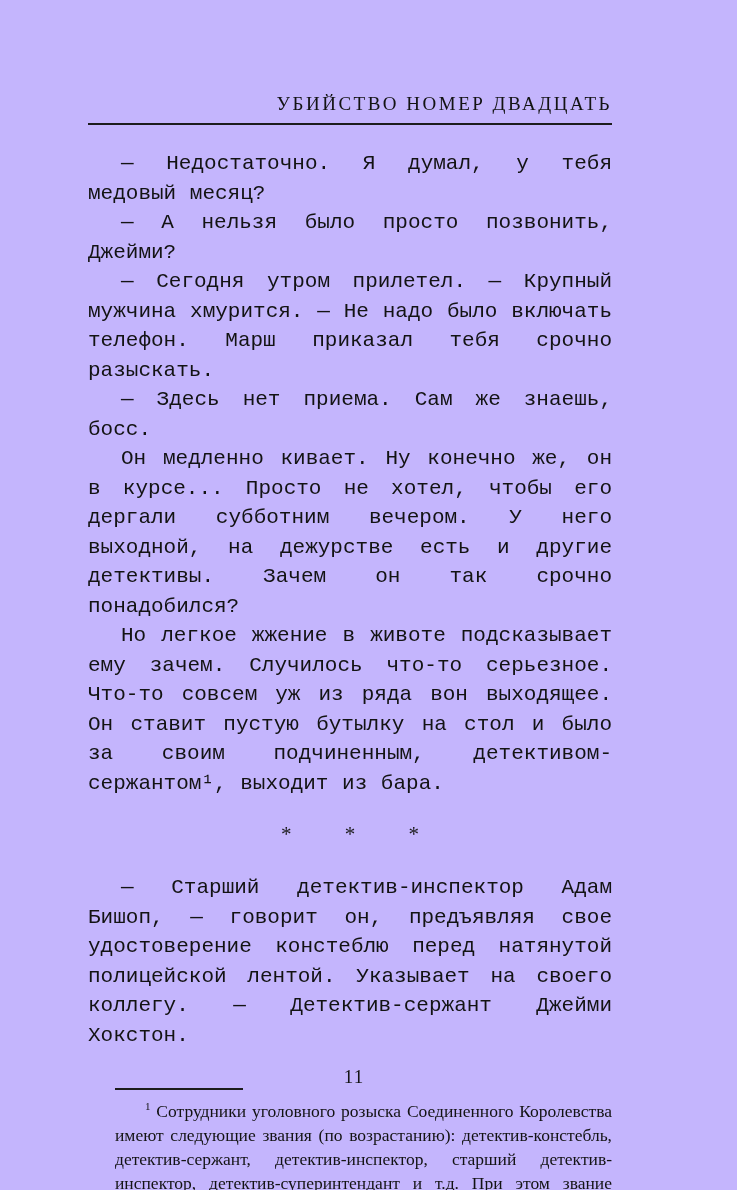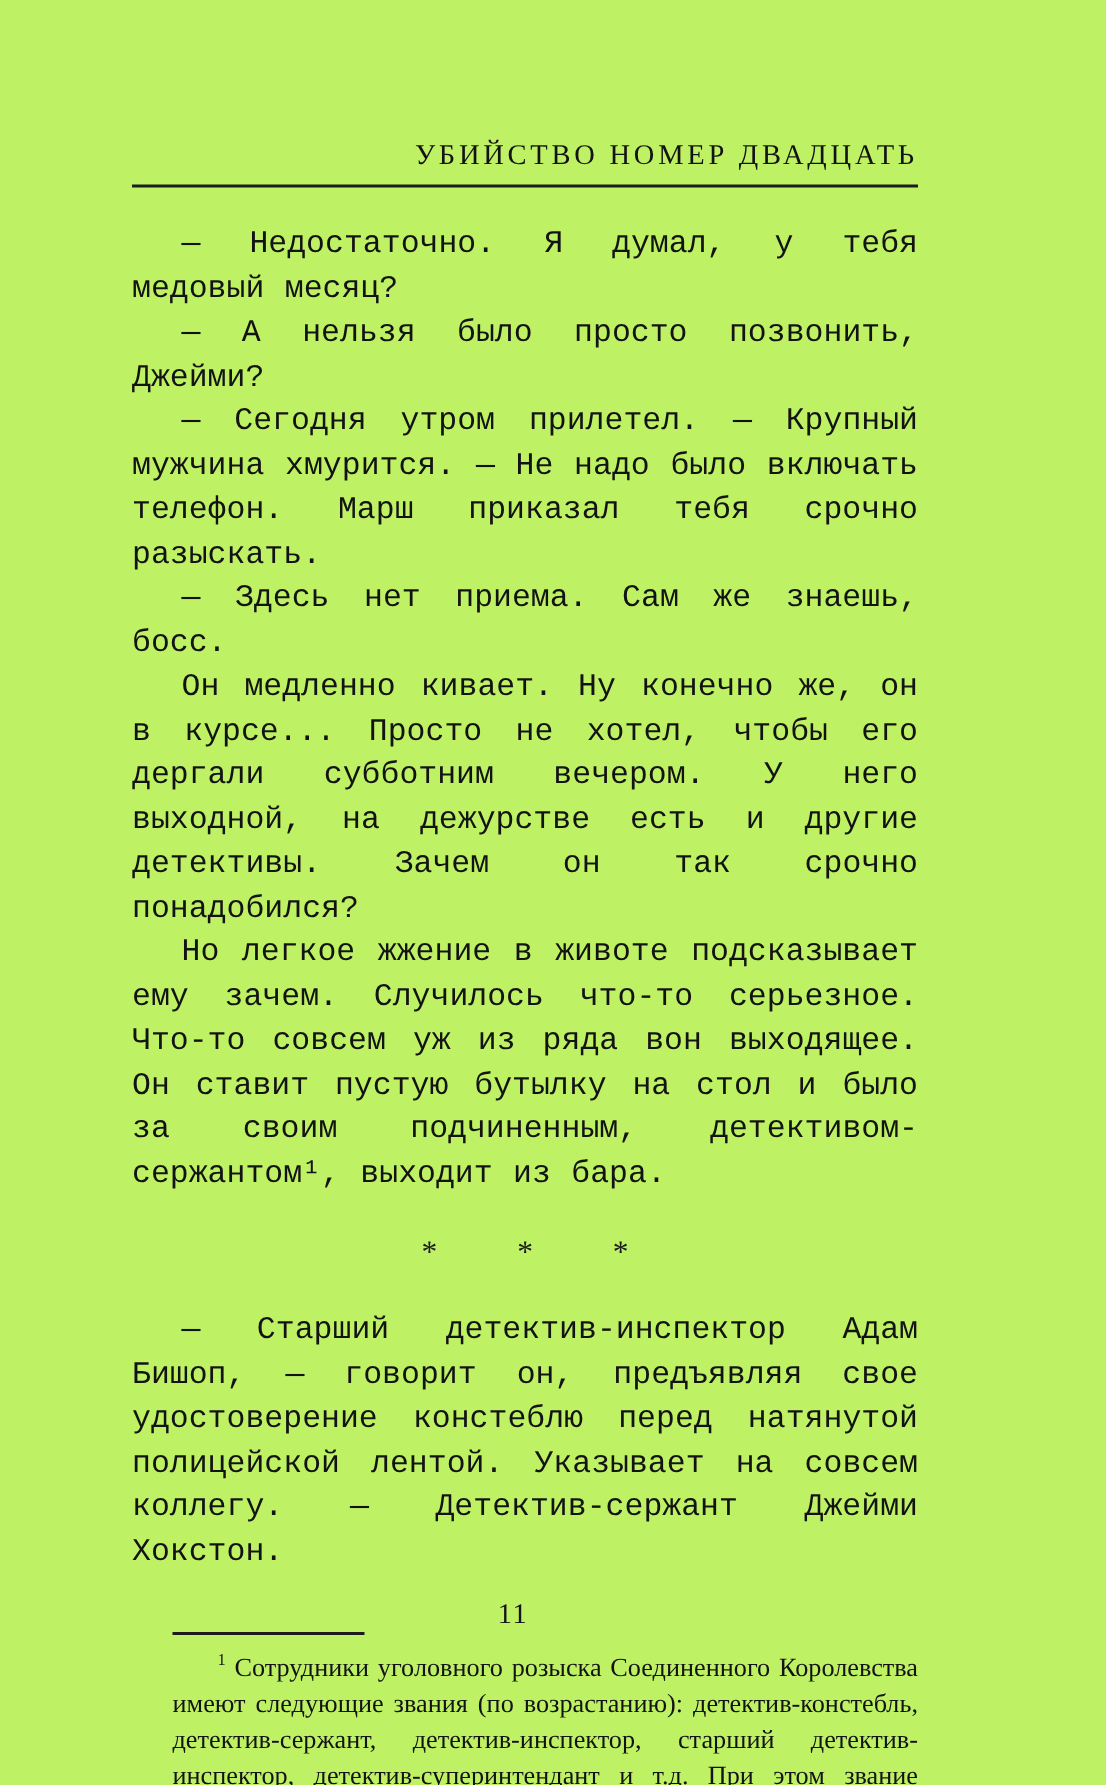--- a/index.html
+++ b/index.html
@@ -7,21 +7,21 @@
     background: #ffffff;
     width: 737px;
     height: 1190px;
     overflow: hidden;
   }
   .page {
     position: relative;
     box-sizing: border-box;
     width: 737px;
     height: 1190px;
-    background: #bef264;
+    background: #c4b5fd;
     color: #131313;
     font-family: "Liberation Serif", "DejaVu Serif", serif;
     padding: 94px 125px 0 88px;
   }
   .running-head {
     text-align: right;
     font-size: 19px;
     line-height: 20px;
     letter-spacing: 2.5px;
     white-space: nowrap;
@@ -67,21 +67,21 @@
     font-size: 11px;
     line-height: 0;
     vertical-align: super;
   }
   .footnote .credit {
     font-style: italic;
     font-weight: bold;
   }
   .page-number {
     position: absolute;
-    left: 80px;
+    left: 92px;
     width: 524px;
     top: 1066px;
     text-align: center;
     font-size: 19px;
     letter-spacing: 1px;
     color: #151515;
   }
 </style>
 </head>
 <body>
@@ -97,21 +97,21 @@
     <p>— А нельзя было просто позвонить, Джейми?</p>
     <p>— Сегодня утром прилетел. — Крупный мужчина хмурится. — Не надо было включать телефон. Марш приказал тебя срочно разыскать.</p>
     <p>— Здесь нет приема. Сам же знаешь, босс.</p>
     <p>Он медленно кивает. Ну конечно же, он в курсе... Просто не хотел, чтобы его дергали субботним вечером. У него выходной, на дежурстве есть и другие детективы. Зачем он так срочно понадобился?</p>
     <p>Но легкое жжение в животе подсказывает ему зачем. Случилось что-то серьезное. Что-то совсем уж из ряда вон выходящее. Он ставит пустую бутылку на стол и было за своим подчиненным, детективом-сержантом¹, выходит из бара.</p>
   </div>
 
   <div class="separator">* * *</div>
 
   <div class="body-text after-separator">
-    <p>— Старший детектив-инспектор Адам Бишоп, — говорит он, предъявляя свое удостоверение констеблю перед натянутой полицейской лентой. Указывает на совсем коллегу. — Детектив-сержант Джейми Хокстон.</p>
+    <p>— Старший детектив-инспектор Адам Бишоп, — говорит он, предъявляя свое удостоверение констеблю перед натянутой полицейской лентой. Указывает на своего коллегу. — Детектив-сержант Джейми Хокстон.</p>
   </div>
 
   <div class="footnote">
     <div class="footnote-rule"></div>
     <p><sup>1</sup> <span>Сотрудники уголовного розыска Соединенного Королевства имеют следующие звания (по возрастанию): детектив-констебль, детектив-сержант, детектив-инспектор, старший детектив-инспектор, детектив-суперинтендант и т.д. При этом звание «главный констебль» (в ряде подразделений — «комиссар») носят руководители высшего звена британской полиции, хотя просто «констебль» — это рядовой патрульный полисмен.</span> <em class="credit">— Здесь и далее прим. пер.</em></p>
   </div>
 
   <div class="page-number">11</div>
 
 </div>

